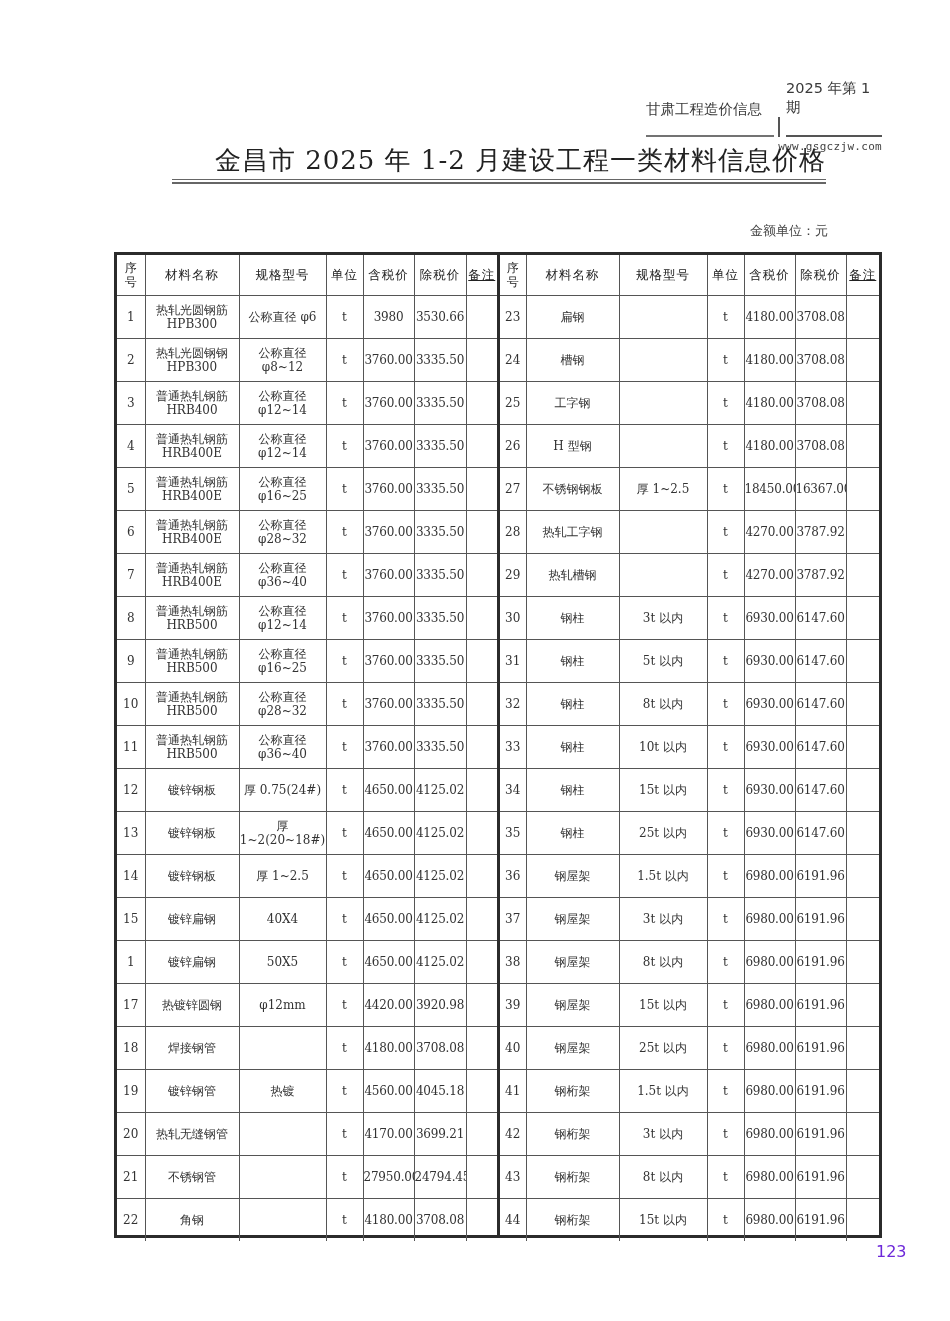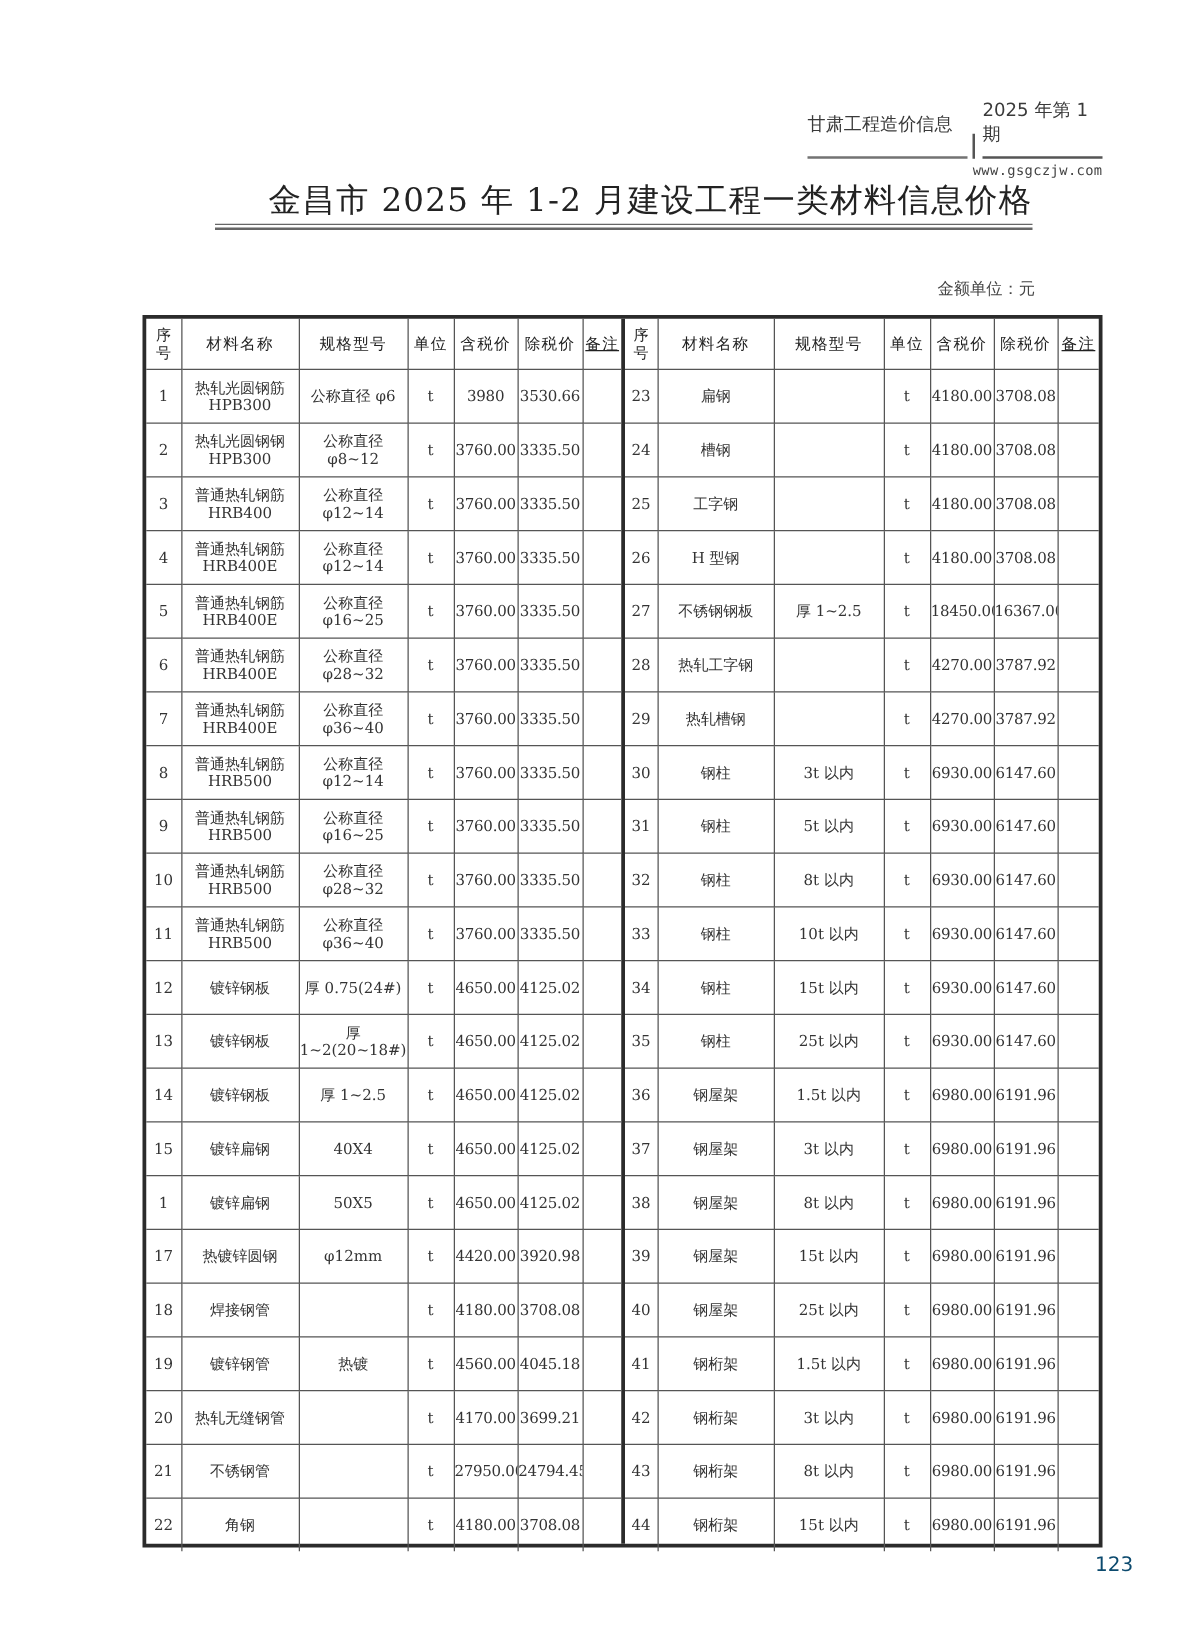--- a/index.html
+++ b/index.html
@@ -3,21 +3,21 @@
 <meta charset="utf-8">
 <style>
   html, body { margin: 0; padding: 0; background: #ffffff; }
   body { width: 950px; height: 1321px; position: relative; overflow: hidden;
          font-family: "DejaVu Serif", "Liberation Serif", serif; color: #2a2a2a; }
   .hdr-right { position: absolute; top: 79px; left: 646px; width: 236px; }
   .hdr-line { display: flex; align-items: flex-end; font-family: "DejaVu Sans", "Liberation Sans", sans-serif;
               font-size: 14.5px; color: #3a3a3a; }
   .hdr-mag { border-bottom: 2px solid #737373; padding-bottom: 16px; width: 128px; }
   .hdr-sep { width: 2px; height: 20px; background: #555; margin: 0 6px 0 4px; }
-  .hdr-issue { border-bottom: 2px solid #555; padding-bottom: 8px; flex: 1; }
+  .hdr-issue { border-bottom: 2px solid #555; padding-bottom: 18px; flex: 1; }
   .hdr-url { font-family: "DejaVu Sans Mono", "Liberation Mono", monospace; font-size: 11px;
              color: #444; text-align: right; margin-top: 3px; letter-spacing: 0.3px; }
   .title { position: absolute; top: 143px; left: 172px; width: 654px; text-align: right;
            font-family: "DejaVu Serif", "Liberation Serif", serif; font-size: 26px; color: #222;
            letter-spacing: 1px; }
   .title-rule1 { position: absolute; top: 179px; left: 172px; width: 654px; height: 1px; background: #666; }
   .title-rule2 { position: absolute; top: 182px; left: 172px; width: 654px; height: 2px; background: #666; }
   .unit-note { position: absolute; top: 222px; left: 750px; font-size: 13px; color: #444;
                font-family: "DejaVu Serif", "Liberation Serif", serif; }
   .tbl-wrap { position: absolute; top: 252px; left: 114px; width: 768px; height: 986px;
@@ -30,21 +30,21 @@
            font-size: 12px; line-height: 14px; color: #333; overflow: hidden; }
   th { font-family: "DejaVu Sans", "Liberation Sans", sans-serif; font-weight: normal; font-size: 12.5px;
        height: 40px; letter-spacing: 1px; color: #222; }
   td { height: 42px; font-family: "DejaVu Serif", "Liberation Serif", serif; }
   td.num { font-size: 12px; letter-spacing: -0.2px; }
   tr:first-child th { border-top: none; }
   tr:last-child td { border-bottom: none; }
   th:first-child, td:first-child { border-left: none; }
   th:last-child, td:last-child { border-right: none; text-decoration: underline; }
   .page-num { position: absolute; top: 1242px; left: 876px; font-family: "DejaVu Sans", "Liberation Sans", sans-serif;
-              font-size: 16px; color: #0c4a6e; }
+              font-size: 16px; color: #6d28d9; }
 </style>
 </head>
 <body>
 
 <div class="hdr-right">
   <div class="hdr-line">
     <span class="hdr-mag">甘肃工程造价信息</span>
     <span class="hdr-sep"></span>
     <span class="hdr-issue">2025 年第 1 期</span>
   </div>

